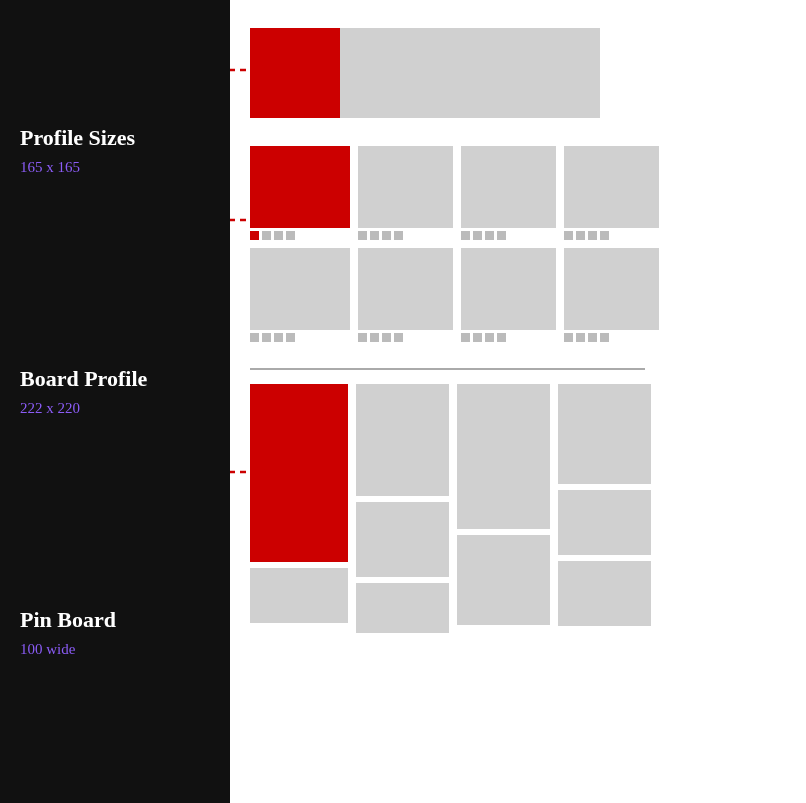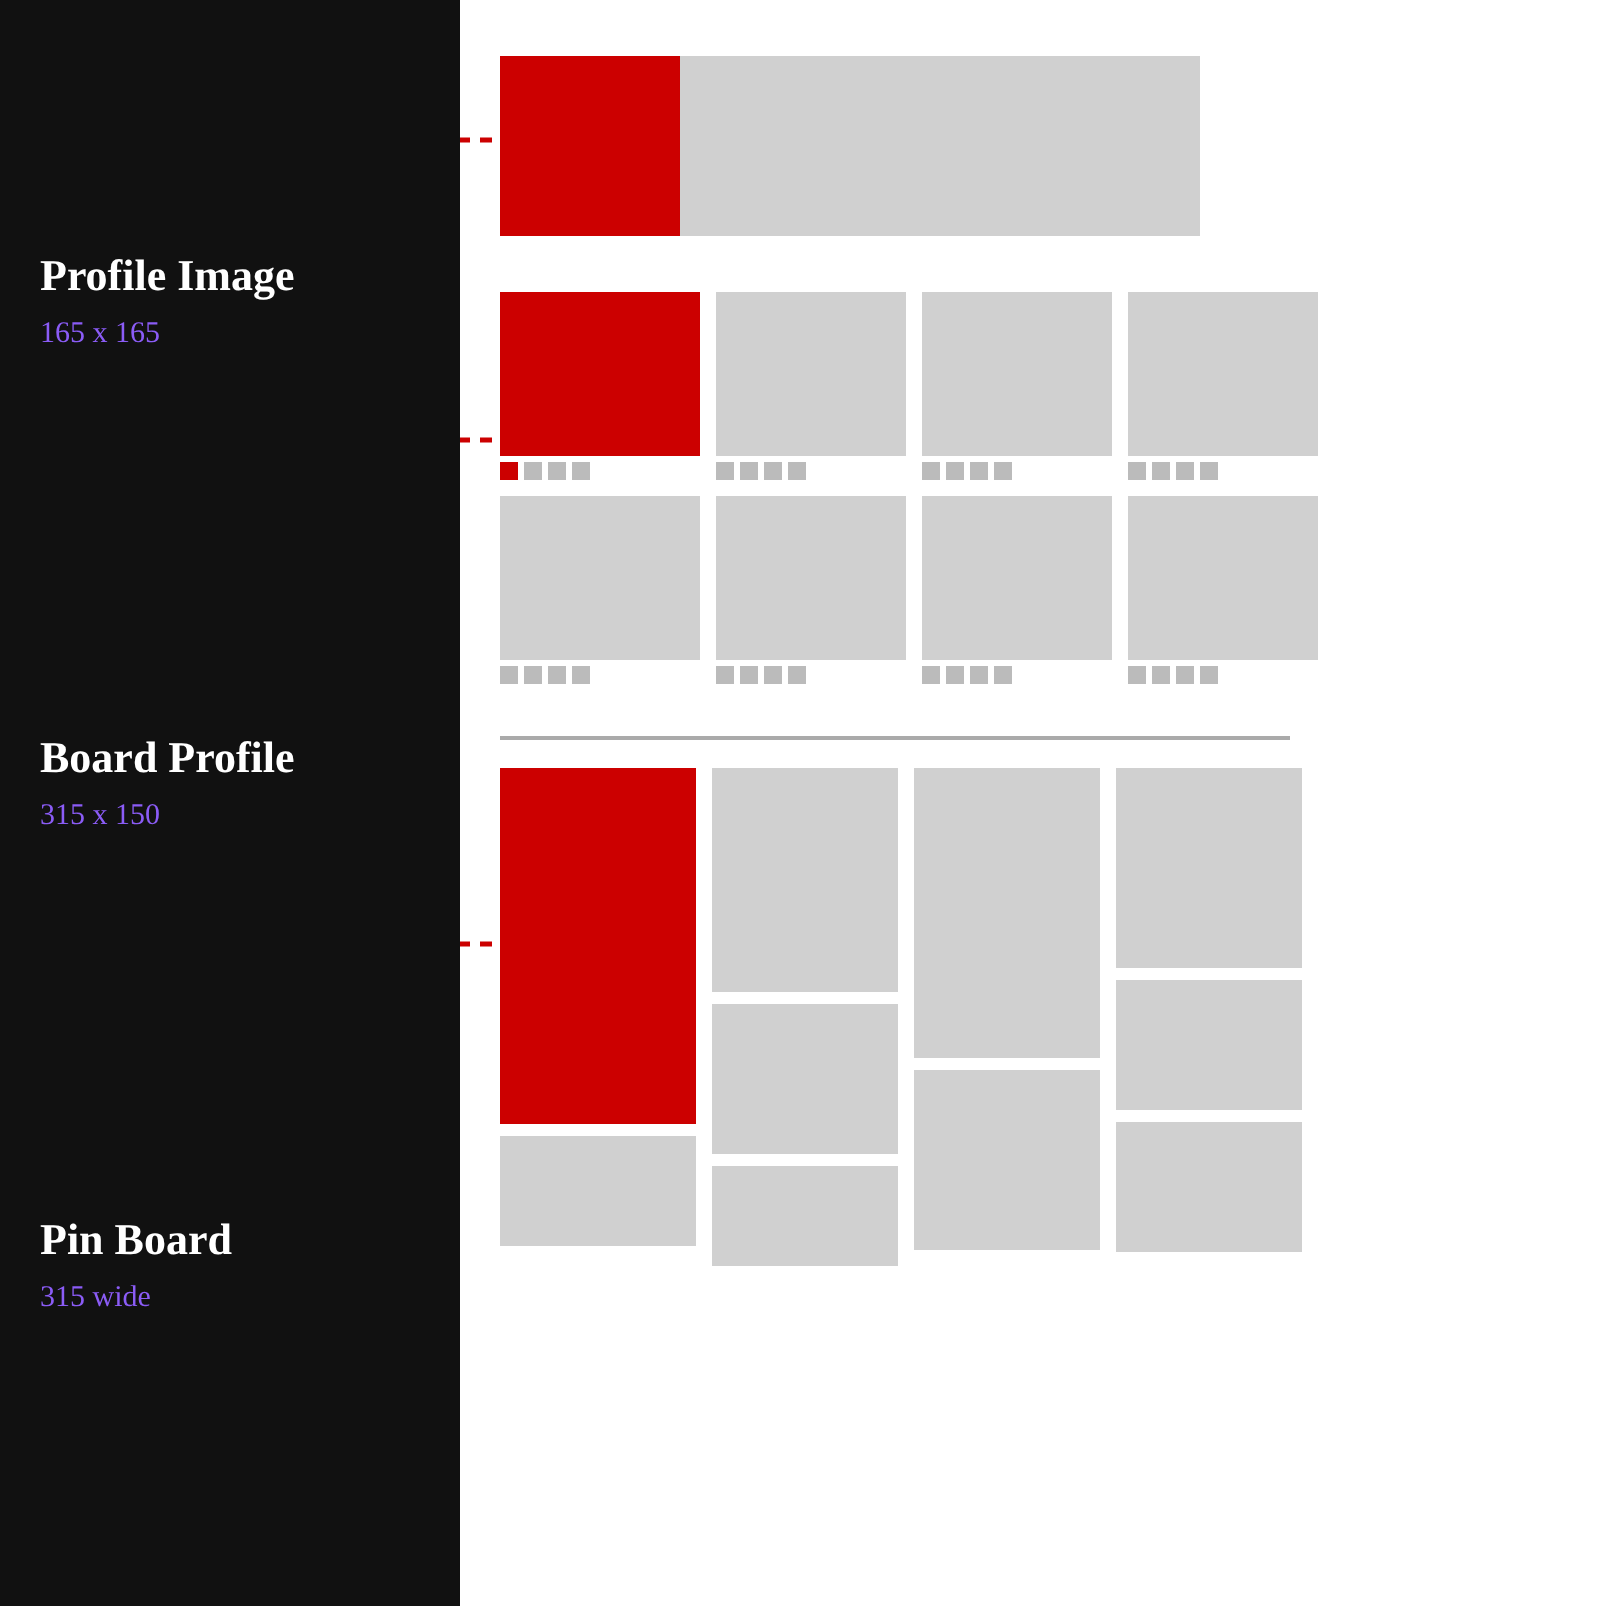--- a/index.html
+++ b/index.html
@@ -80,30 +80,30 @@
       background: #cc0000;
     }
   </style>
 </head>
 <body>
 
 <div class="layout">
 
   <div class="left-panel">
     <div class="sidebar-section section-block">
-      <div class="anno-label">Profile Image</div>
+      <div class="anno-label">Profile Sizes</div>
       <div class="anno-dim">165 x 165</div>
     </div>
     <div class="sidebar-section section-block">
       <div class="anno-label">Board Profile</div>
-      <div class="anno-dim">315 x 150</div>
+      <div class="anno-dim">222 x 220</div>
     </div>
     <div class="sidebar-section section-block">
       <div class="anno-label">Pin Board</div>
-      <div class="anno-dim">315 wide</div>
+      <div class="anno-dim">100 wide</div>
     </div>
   </div>
 
   <div class="right-panel">
 
     <div style="margin-bottom:28px; position:relative;">
 
       <svg style="position:absolute;left:-230px;top:36px;width:260px;height:12px;overflow:visible;pointer-events:none;">
         <line x1="0" y1="6" x2="240" y2="6" stroke="#cc0000" stroke-width="2.5" stroke-dasharray="6,5"></line>
         <circle cx="240" cy="6" r="5" fill="#cc0000"></circle>

